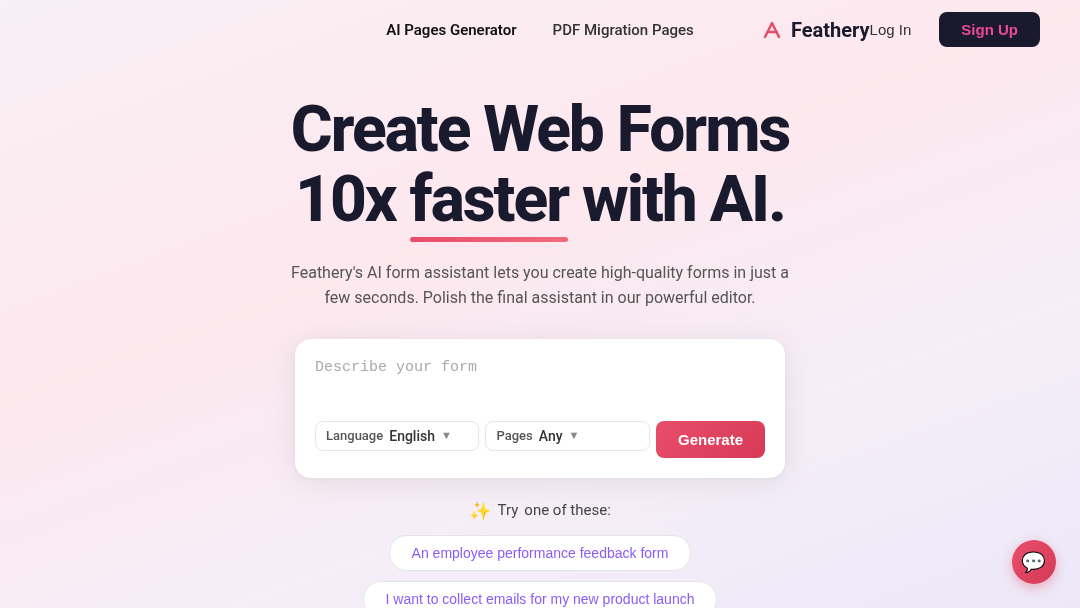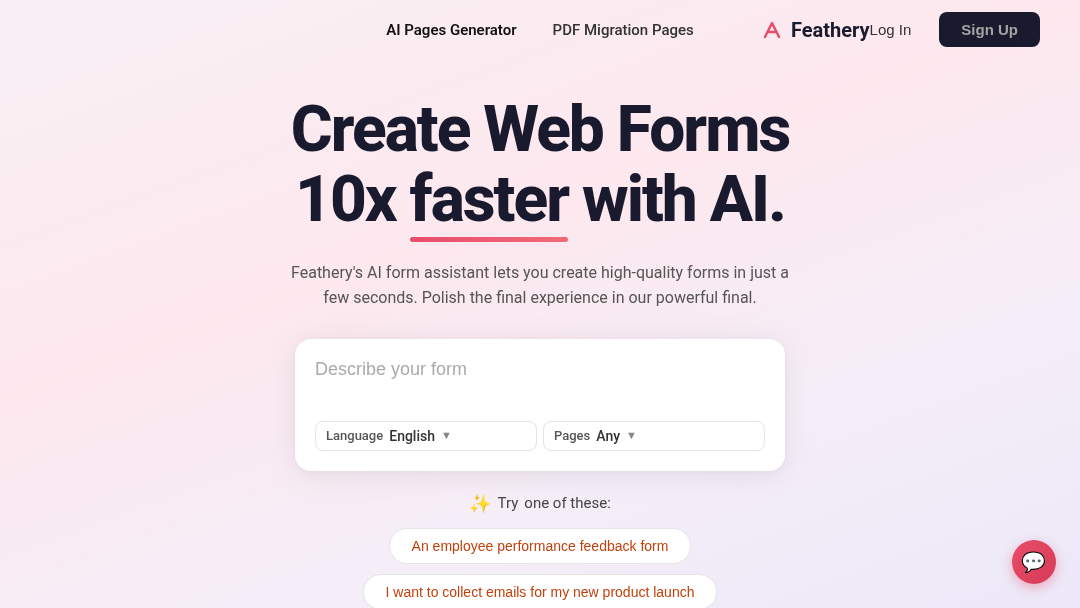--- a/index.html
+++ b/index.html
@@ -69,21 +69,21 @@
       font-size: 15px;
       color: #333;
       background: none;
       border: none;
       cursor: pointer;
       font-weight: 500;
     }
 
     .btn-signup {
       background: #1a1a2e;
-      color: #a3a3a3;
+      color: #ec4899;
       border: none;
       border-radius: 8px;
       padding: 9px 22px;
       font-size: 15px;
       font-weight: 600;
       cursor: pointer;
     }
 
     
     .hero {
@@ -131,25 +131,25 @@
       box-shadow: 0 4px 32px rgba(0,0,0,0.08), 0 1px 4px rgba(0,0,0,0.04);
       max-width: 490px;
       margin: 28px auto 0;
       padding: 20px 20px 20px;
     }
 
     .form-textarea {
       width: 100%;
       border: none;
       outline: none;
-      font-size: 18px;
+      font-size: 15px;
       color: #333;
       resize: none;
       min-height: 48px;
-      font-family: Liberation Sans, sans-serif;
+      font-family: Liberation Mono, monospace;
       background: transparent;
     }
 
     .form-textarea::placeholder {
       color: #aaa;
     }
 
     .form-controls {
       display: flex;
       align-items: flex-start;
@@ -230,21 +230,21 @@
       align-items: center;
       gap: 10px;
     }
 
     .pill {
       background: #fff;
       border: 1.5px solid #e5e5e5;
       border-radius: 24px;
       padding: 9px 22px;
       font-size: 14px;
-      color: #c2410c;
+      color: #8b5cf6;
       cursor: pointer;
       transition: border-color 0.15s;
       display: inline-block;
     }
 
     
     .chat-bubble {
       position: fixed;
       bottom: 24px;
       right: 24px;
@@ -287,40 +287,41 @@
   </div>
 </nav>
 
 <section class="hero">
   <h1 class="hero-title">
     <span>Create Web Forms</span><br>
     <span class="underline-container">
       <span>10x </span><span class="underline-container">faster<div class="hero-underline"></div></span><span> with AI.</span>
     </span>
   </h1>
-  <p class="hero-subtitle">Feathery's AI form assistant lets you create high-quality forms in just a few seconds. Polish the final experience in our powerful final.</p>
+  <p class="hero-subtitle">Feathery's AI form assistant lets you create high-quality forms in just a few seconds. Polish the final assistant in our powerful editor.</p>
 </section>
 
 <div class="form-card">
   <textarea class="form-textarea" rows="2" placeholder="Describe your form" style=""></textarea>
 
   <div class="form-controls">
 
     <div class="form-select-group">
       <span class="select-label">Language</span>
       <span class="select-value">English</span>
       <span class="select-arrow">▼</span>
     </div>
 
     <div class="form-select-group">
       <span class="select-label">Pages</span>
       <span class="select-value">Any</span>
       <span class="select-arrow">▼</span>
     </div>
 
+    <button class="btn-generate">Generate</button>
   </div>
 </div>
 
 <div class="try-section">
   <div class="try-label">
     <span class="sparkle-icon">✨</span>
     <span>Try </span>
       <strong>one of these:</strong>
   </div>
   <div class="suggestion-pills">

